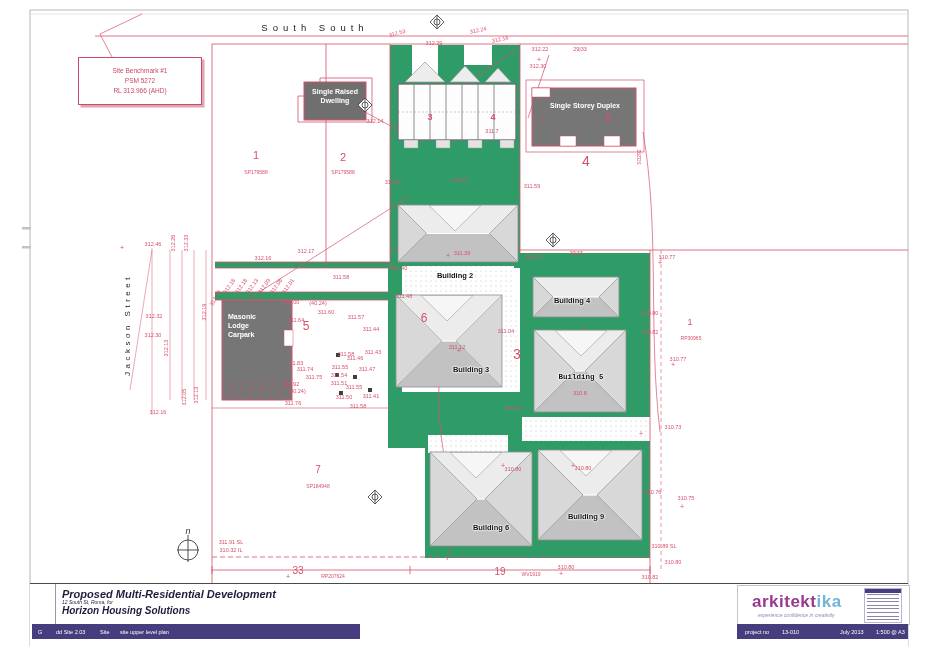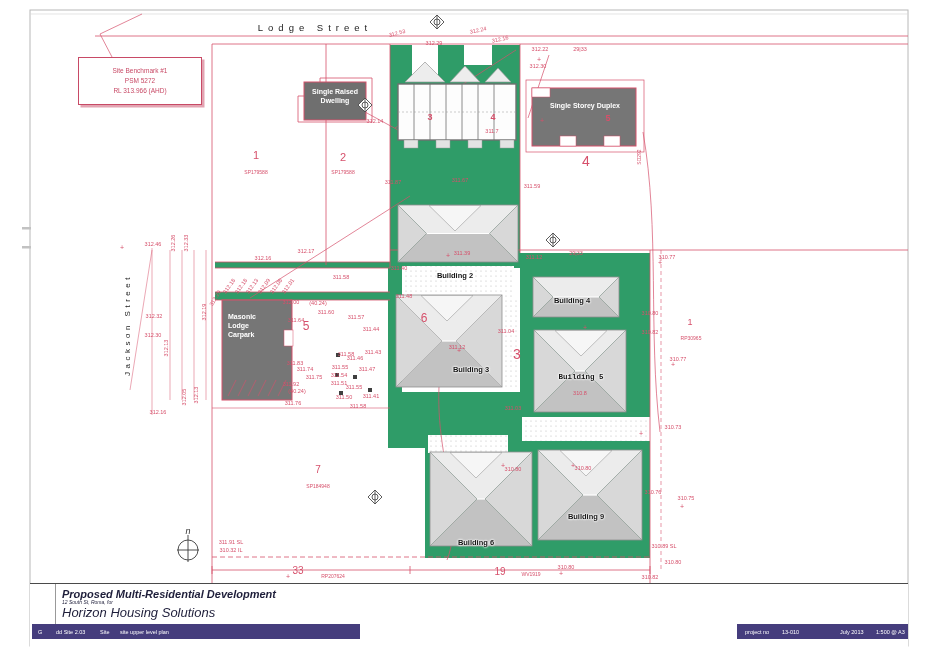--- a/index.html
+++ b/index.html
@@ -21,21 +21,21 @@
   .bm-box{position:absolute;left:78px;top:57px;width:122px;height:46px;border:1px solid #c84a66;
     box-shadow:2.5px 2.5px 0 rgba(200,74,102,.5);display:flex;flex-direction:column;justify-content:center;
     align-items:center;color:#c84a66;font-size:6.5px;line-height:1.55;background:#fff;text-align:center}
   .north-n{position:absolute;left:188px;top:531px;transform:translate(-50%,-50%);font-style:italic;
     font-size:9px;color:#333}
   
   .tb{position:absolute;left:30px;top:583px;width:878px;height:63px;border-top:1.5px solid #4a4a4a;background:#fff}
   .tb .divider{position:absolute;left:25px;top:0;width:1px;height:40px;background:#999}
   .tb-title{position:absolute;left:32px;top:4px;font-style:italic;font-weight:bold;font-size:11px;color:#1e1e3a;white-space:nowrap}
   .tb-sub{position:absolute;left:32px;top:15px;font-style:italic;font-size:5px;color:#1e1e3a;white-space:nowrap}
-  .tb-client{position:absolute;left:32px;top:21px;font-style:italic;font-weight:normal;font-size:13px;color:#1e1e3a;white-space:nowrap}
+  .tb-client{position:absolute;left:32px;top:21px;font-style:italic;font-weight:bold;font-size:10px;color:#1e1e3a;white-space:nowrap}
   .bar{position:absolute;height:15px;background:#453d7d;color:#fff;font-size:5.5px}
   .bar span{position:absolute;top:4.5px;white-space:nowrap}
   .bar-left{left:2px;top:40px;width:328px}
   .bar-right{left:707px;top:40px;width:171px}
   .right-box{position:absolute;left:707px;top:1px;width:171px;height:38px;border:0.5px solid #c5c5c5;background:#fff}
   .logo{position:absolute;left:62px;top:6px;transform:translateX(-50%);font-weight:bold;font-size:17px;
     letter-spacing:.5px;white-space:nowrap;transform:none;left:14px}
   .logo .m{color:#9a3890}.logo .a{color:#72b5d8}
   .tagline{position:absolute;left:20px;top:26px;font-style:italic;font-size:5px;color:#9187b5;white-space:nowrap}
   .contact{position:absolute;right:7px;top:2px;width:36px;height:33px;border:0.5px solid #b9b2d6}
@@ -285,21 +285,21 @@
         </g>
         <rect x="336" y="353" width="4" height="4" fill="#3f3f3f"></rect>
         <rect x="335" y="373" width="4" height="4" fill="#3f3f3f"></rect>
         <rect x="353" y="375" width="4" height="4" fill="#3f3f3f"></rect>
         <rect x="368" y="388" width="4" height="4" fill="#3f3f3f"></rect>
         <rect x="339" y="391" width="4" height="4" fill="#3f3f3f"></rect>
       </g>
 </svg>
 
 <div class="layer">
-  <div class="street-top">Lodge Street</div>
+  <div class="street-top">South South</div>
   <div class="street-left">Jackson Street</div>
   <div class="north-n">n</div>
 
   <div class="bm-box">
     <span>Site Benchmark #1</span>
     <span>PSM 5272</span>
     <span>RL 313.966 (AHD)</span>
   </div>
 
   <div class="area-label" style="left:307px;top:87px;width:56px">Single Raised Dwelling</div>
@@ -421,38 +421,48 @@
         <span class="ref" style="left: 639px; top: 157px; position: absolute; transform: translate(-50%, -50%) rotate(-90deg);">SD292</span>
         <span class="unit" style="left: 430px; top: 117px; position: absolute; transform: translate(-50%, -50%);">3</span>
         <span class="unit" style="left: 493px; top: 117px; position: absolute; transform: translate(-50%, -50%);">4</span>
         <span class="unit" style="left: 608px; top: 118px; position: absolute; transform: translate(-50%, -50%);">5</span>
       </div>
   <div id="bldg-labels">
         <span class="bldg-label" style="left: 455px; top: 228px; position: absolute; transform: translate(-50%, -50%); margin-top: 47px;">Building 2</span>
         <span class="bldg-label" style="left: 447px; top: 369px; position: absolute; transform: translate(-50%, -50%); margin-left: 24px;">Building 3</span>
         <span class="bldg-label" style="left: 572px; top: 300px; position: absolute; transform: translate(-50%, -50%);">Building 4</span>
         <span class="bldg-label" style="left: 581px; top: 377px; position: absolute; transform: translate(-50%, -50%); font-family: Liberation Mono, monospace;">Building 5</span>
-        <span class="bldg-label" style="left: 476px; top: 527px; position: absolute; transform: translate(-50%, -50%); margin-top: 15px;">Building 6</span>
+        <span class="bldg-label" style="left: 491px; top: 527px; position: absolute; transform: translate(-50%, -50%);">Building 6</span>
         <span class="bldg-label" style="left: 586px; top: 516px; position: absolute; transform: translate(-50%, -50%);">Building 9</span>
       </div>
 </div>
 
 <div class="tb">
   <div class="divider"></div>
   <div class="tb-title">Proposed Multi-Residential Development</div>
   <div class="tb-sub">12 South St, Roma, for</div>
   <div class="tb-client">Horizon Housing Solutions</div>
 
   <div class="bar bar-left">
     <span style="left:6px">G</span>
     <span style="left:24px">dd Site 2.03</span>
     <span style="left:68px">Site</span>
     <span style="left:88px">site upper level plan</span>
   </div>
 
+  <div class="right-box">
+    <div class="logo">
+      <span class="m">arkitekt</span><span class="a">ika</span>
+    </div>
+    <div class="tagline">experience confidence in creativity</div>
+    <div class="contact">
+      <div class="ctop"></div>
+      <div class="clines"></div>
+    </div>
+  </div>
 
   <div class="bar bar-right">
     <span style="left:8px">project no</span>
     <span style="left:45px">13-010</span>
     <span style="left:103px">July 2013</span>
     <span style="left:139px">1:500 @ A3</span>
   </div>
 </div>
 
 </div>

